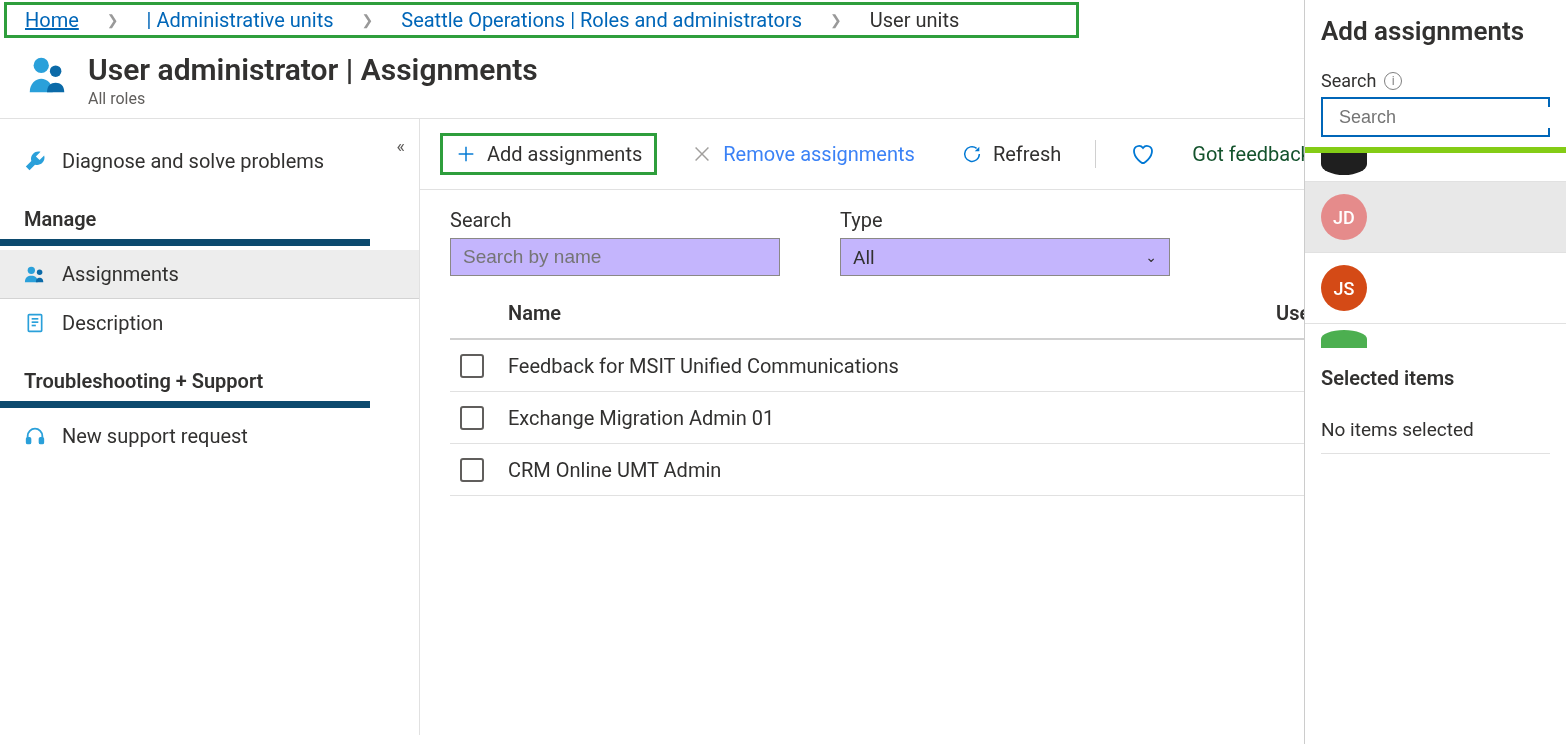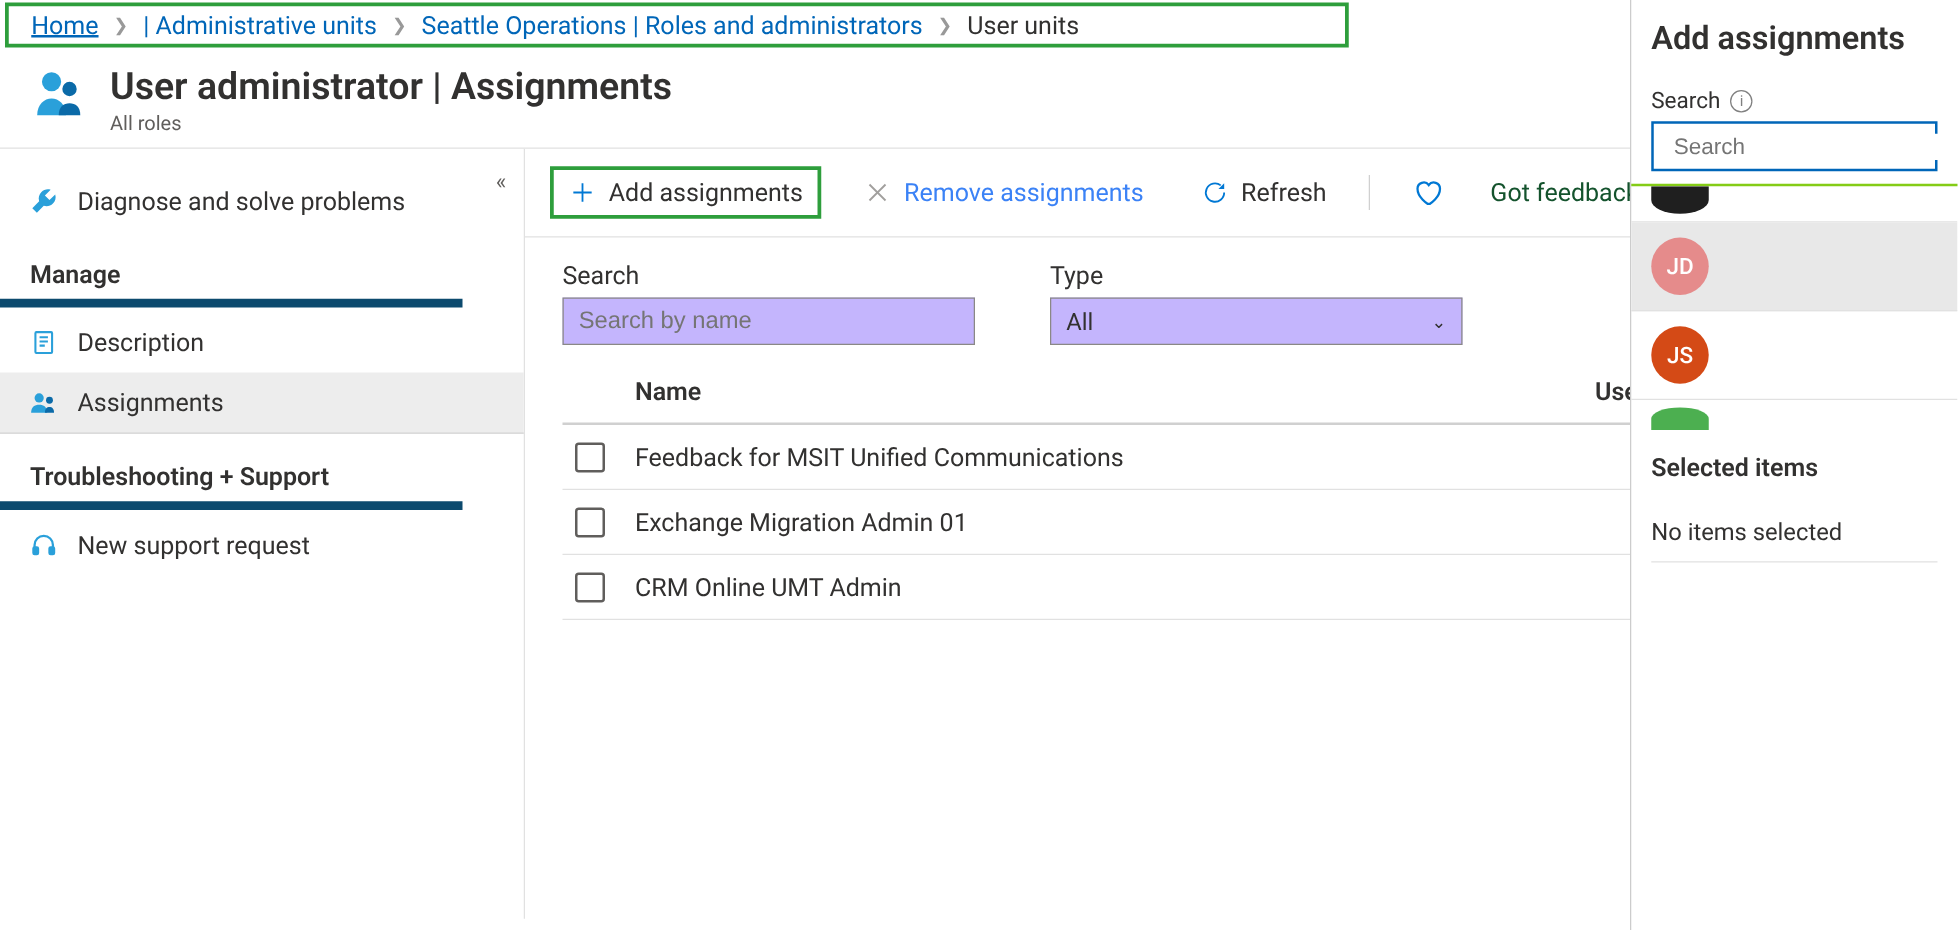--- a/index.html
+++ b/index.html
@@ -11,21 +11,21 @@
     width: 1566px;
     height: 744px;
     overflow: hidden;
   }
   a { color: #0066b8; text-decoration: none; }
 
   
   .breadcrumb-bar {
     display: flex;
     align-items: center;
-    gap: 12px;
+    gap: 28px;
     padding: 8px 18px;
     font-size: 20px;
     border: 3px solid #2e9e3c;
     width: 1075px;
     height: 36px;
     margin-left: 4px;
     margin-top: 2px;
   }
   .breadcrumb-bar .link { color: #0066b8; }
   .breadcrumb-bar .link.home { text-decoration: underline; }
@@ -205,21 +205,21 @@
     gap: 8px;
     border: 2px solid #0066b8;
     height: 40px;
     padding: 0 8px;
   }
   .flyout .search-box svg { width: 18px; height: 18px; }
   .flyout .search-box input {
     border: none; outline: none; font-size: 18px; flex: 1;
   }
   .flyout .list {
-    border-top: 2px solid #84cc16;
+    border-top: 6px solid #84cc16;
     overflow: hidden;
     flex-shrink: 0;
   }
   .flyout .list .item {
     display: flex;
     align-items: center;
     gap: 14px;
     padding: 12px 16px;
     border-bottom: 1px solid #e1e1e1;
     cursor: pointer;
@@ -295,44 +295,44 @@
       <span class="nav-icon">
         <svg viewBox="0 0 24 24" width="22" height="22" fill="#2aa0da">
             <path d="M22 6l-5 5-4-4 5-5c-3-1-6 0-8 2s-3 5-2 8L2 18l4 4 6-6c3 1 6 0 8-2s3-5 2-8z"></path>
           </svg>
       </span>
       <span>Diagnose and solve problems</span>
     </div>
 
     <div class="nav-section">Manage</div>
 
+    <div class="nav-item active">
+      <span class="nav-icon">
+        <svg viewBox="0 0 24 24" width="22" height="22" fill="#2aa0da">
+            <circle cx="8" cy="8" r="4"></circle>
+            <path d="M1 21c0-5 3-7 7-7s7 2 7 7z"></path>
+            <circle cx="17" cy="10" r="3" fill="#0b6aa8"></circle>
+            <path fill="#0b6aa8" d="M13 21c0-4 2-5 4-5s4 1 4 5z"></path>
+          </svg>
+      </span>
+      <span>Assignments</span>
+    </div>
+
     <div class="nav-item">
       <span class="nav-icon">
         <svg viewBox="0 0 24 24" width="20" height="22" fill="none" stroke="#2aa0da" stroke-width="2">
             <rect x="4" y="2" width="16" height="20" rx="1"></rect>
             <line x1="8" y1="7" x2="16" y2="7"></line>
             <line x1="8" y1="11" x2="16" y2="11"></line>
             <line x1="8" y1="15" x2="13" y2="15"></line>
           </svg>
       </span>
       <span>Description</span>
     </div>
 
-    <div class="nav-item active">
-      <span class="nav-icon">
-        <svg viewBox="0 0 24 24" width="22" height="22" fill="#2aa0da">
-            <circle cx="8" cy="8" r="4"></circle>
-            <path d="M1 21c0-5 3-7 7-7s7 2 7 7z"></path>
-            <circle cx="17" cy="10" r="3" fill="#0b6aa8"></circle>
-            <path fill="#0b6aa8" d="M13 21c0-4 2-5 4-5s4 1 4 5z"></path>
-          </svg>
-      </span>
-      <span>Assignments</span>
-    </div>
-
     <div class="nav-section">Troubleshooting + Support</div>
 
     <div class="nav-item">
       <span class="nav-icon">
         <svg viewBox="0 0 24 24" width="22" height="22" fill="none" stroke="#2aa0da" stroke-width="2">
             <path d="M4 14v-2a8 8 0 0116 0v2"></path>
             <rect x="3" y="14" width="4" height="6" rx="1" fill="#2aa0da"></rect>
             <rect x="17" y="14" width="4" height="6" rx="1" fill="#2aa0da"></rect>
           </svg>
       </span>

